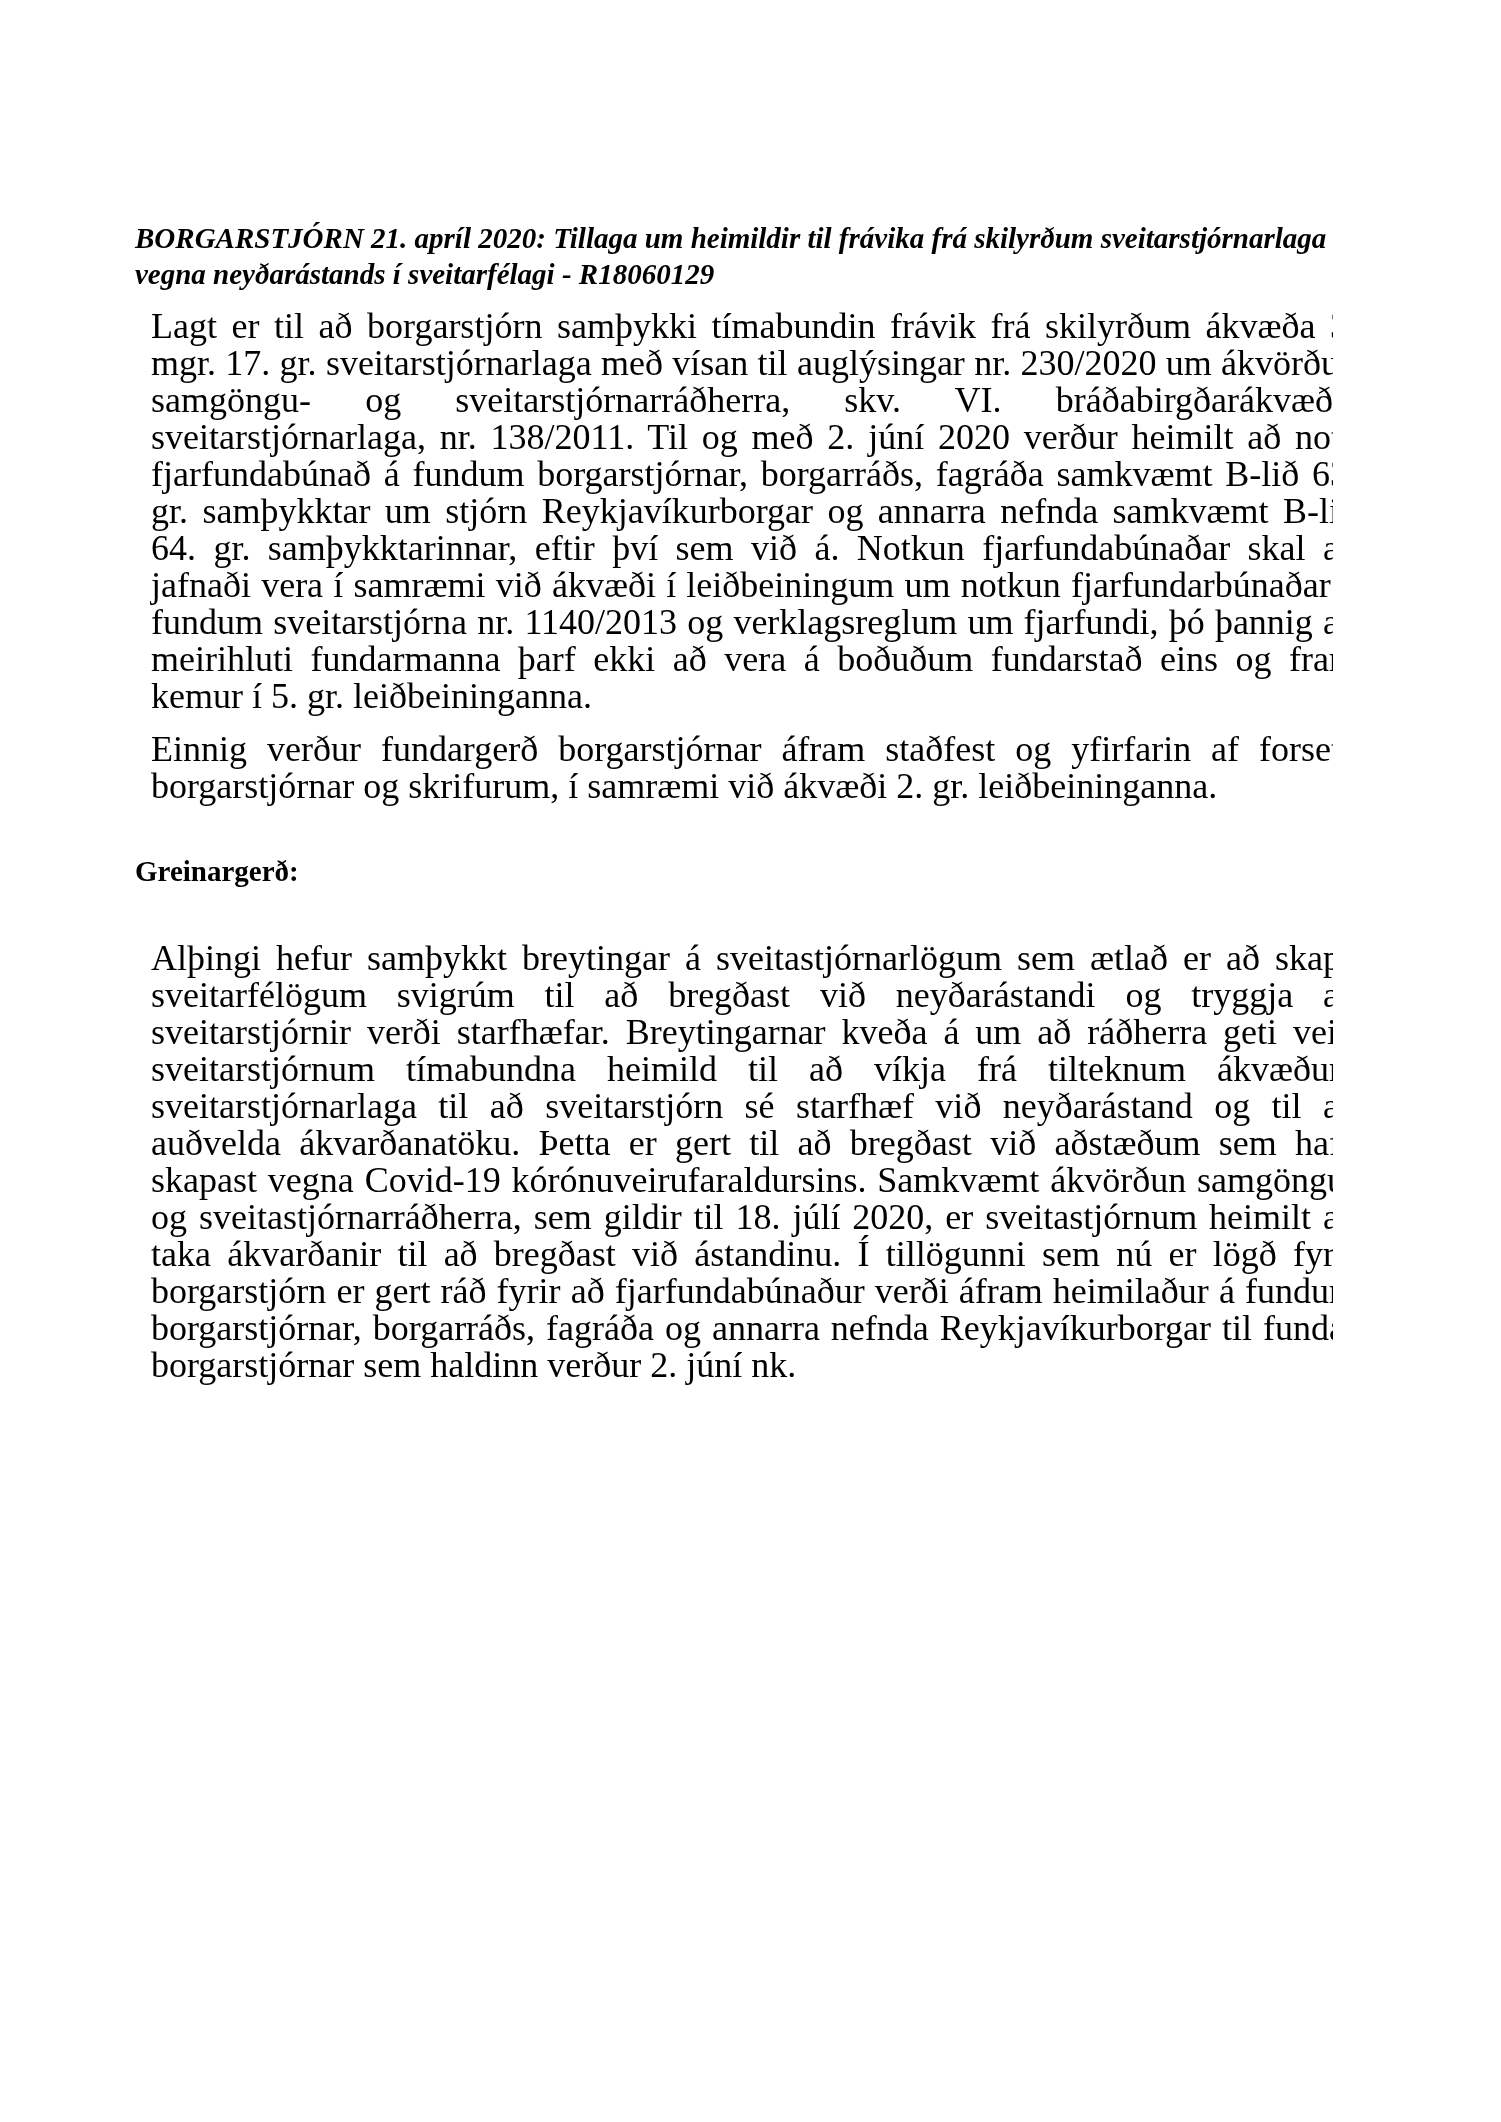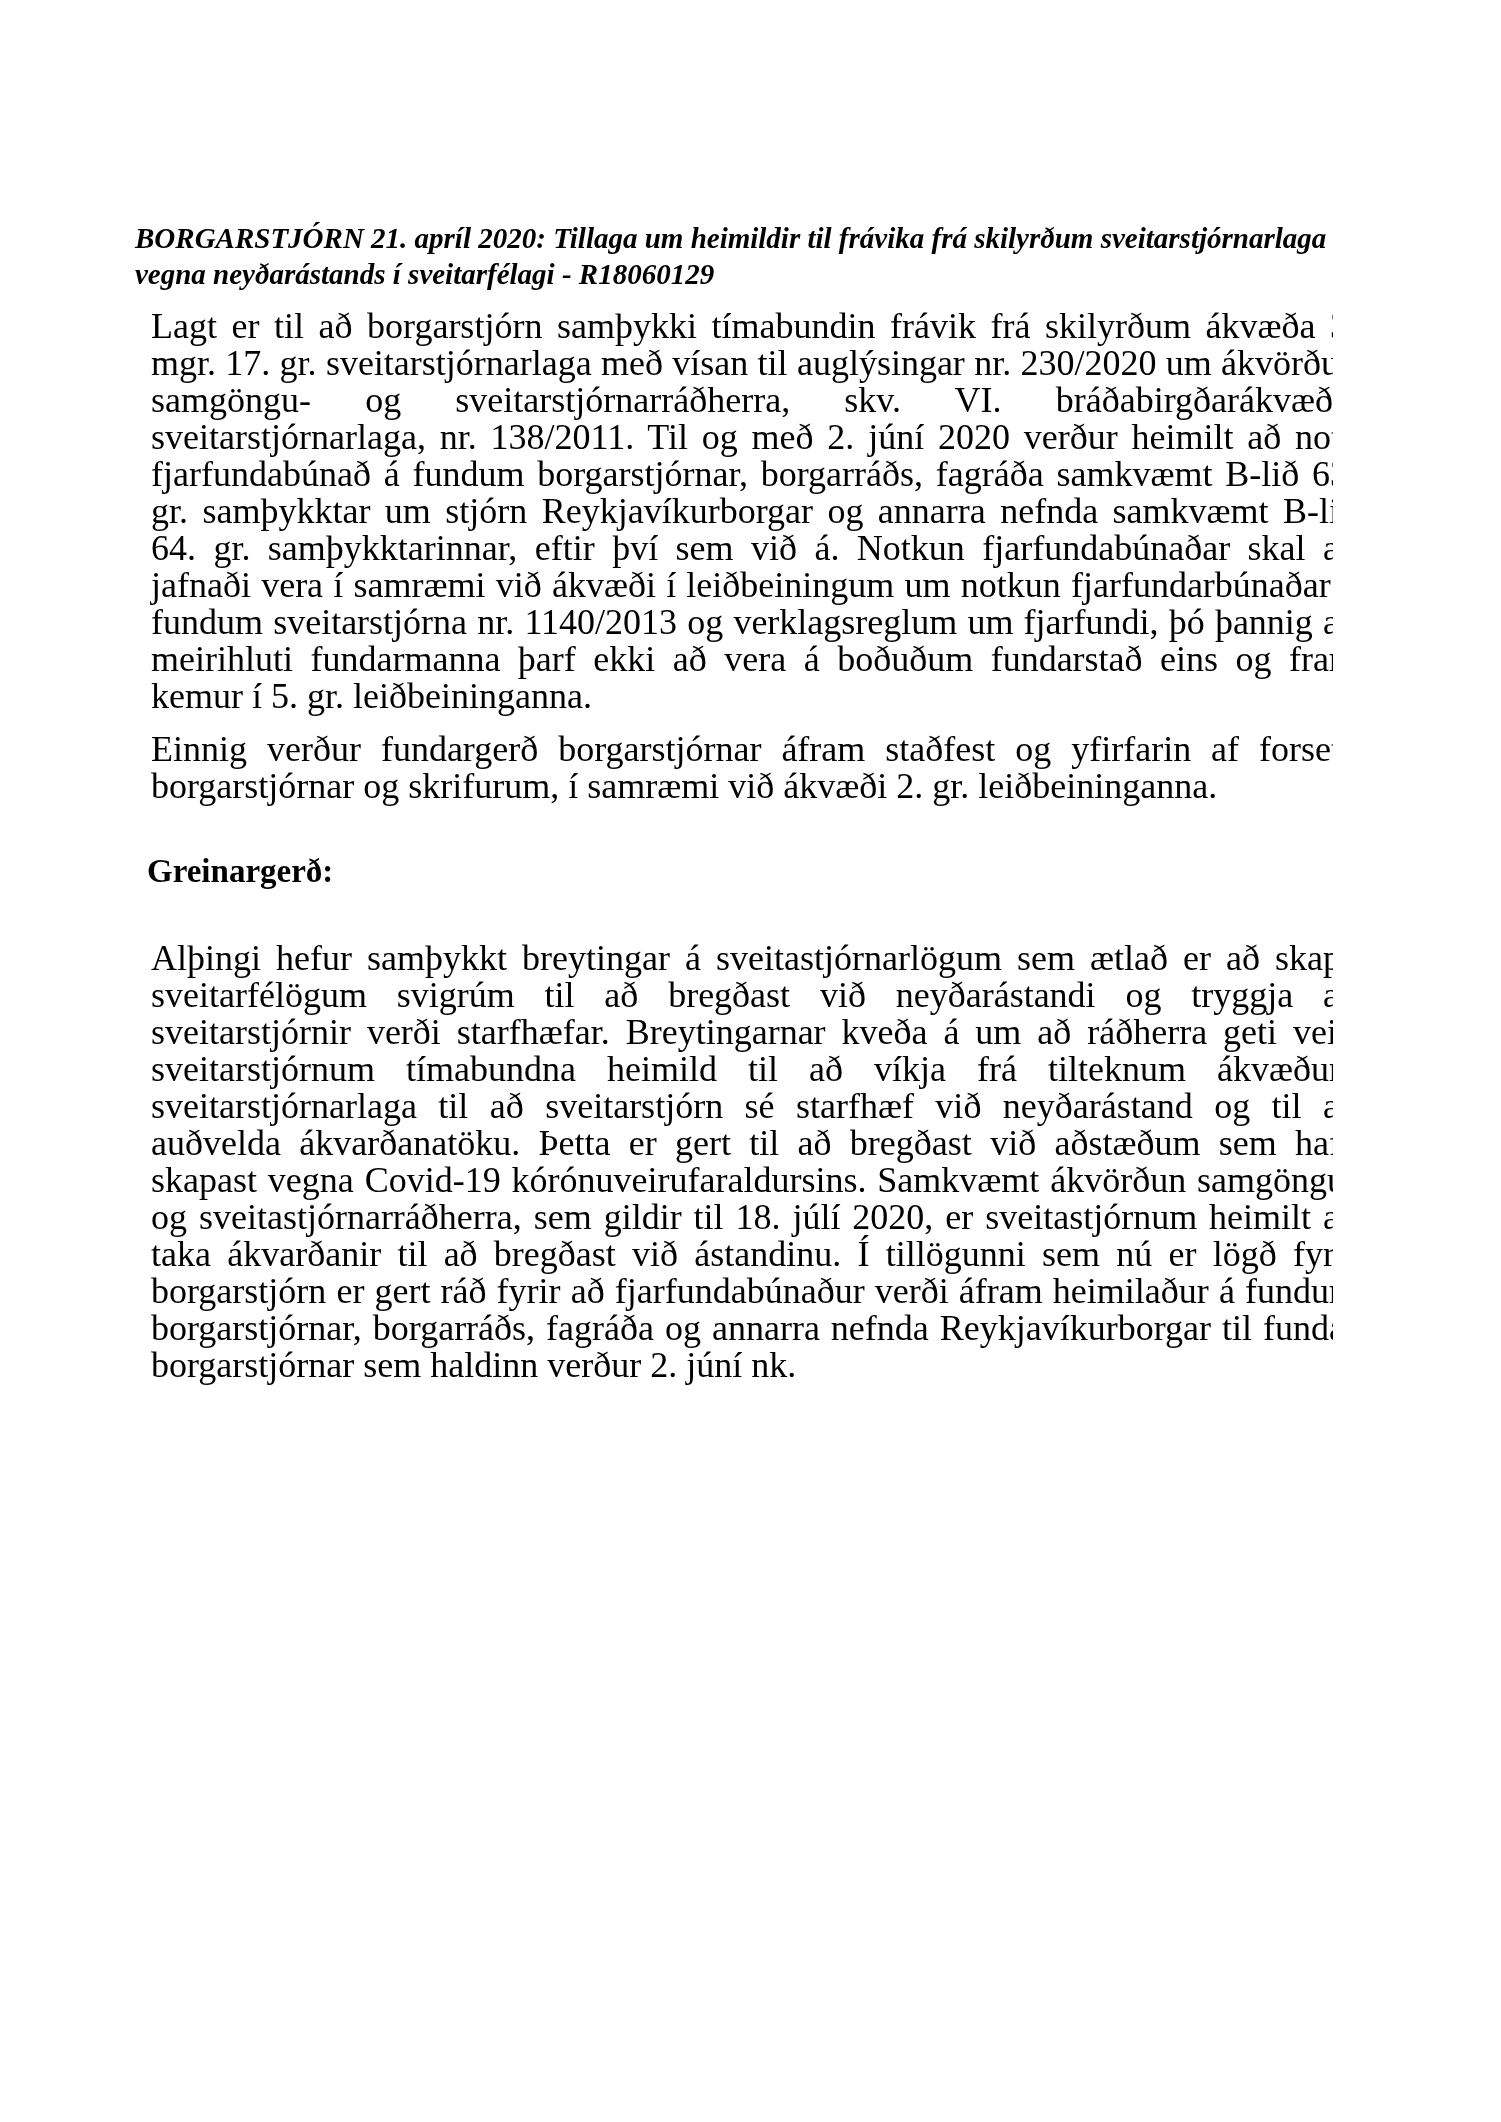--- a/index.html
+++ b/index.html
@@ -33,22 +33,22 @@
     letter-spacing: 0px;
   }
   .body-par {
     margin: 16px;
     font-size: 36px;
     line-height: 37px;
     text-align: justify;
     text-justify: inter-word;
   }
   .section-heading {
-    margin: 48px 0 0 12px;
-    font-size: 33px;
+    margin: 48px 0 0 0;
+    font-size: 29px;
     line-height: 37px;
     font-weight: bold;
     text-align: left;
   }
   .explanatory {
     margin-top: 50px;
   }
 </style>
 </head>
 <body>

